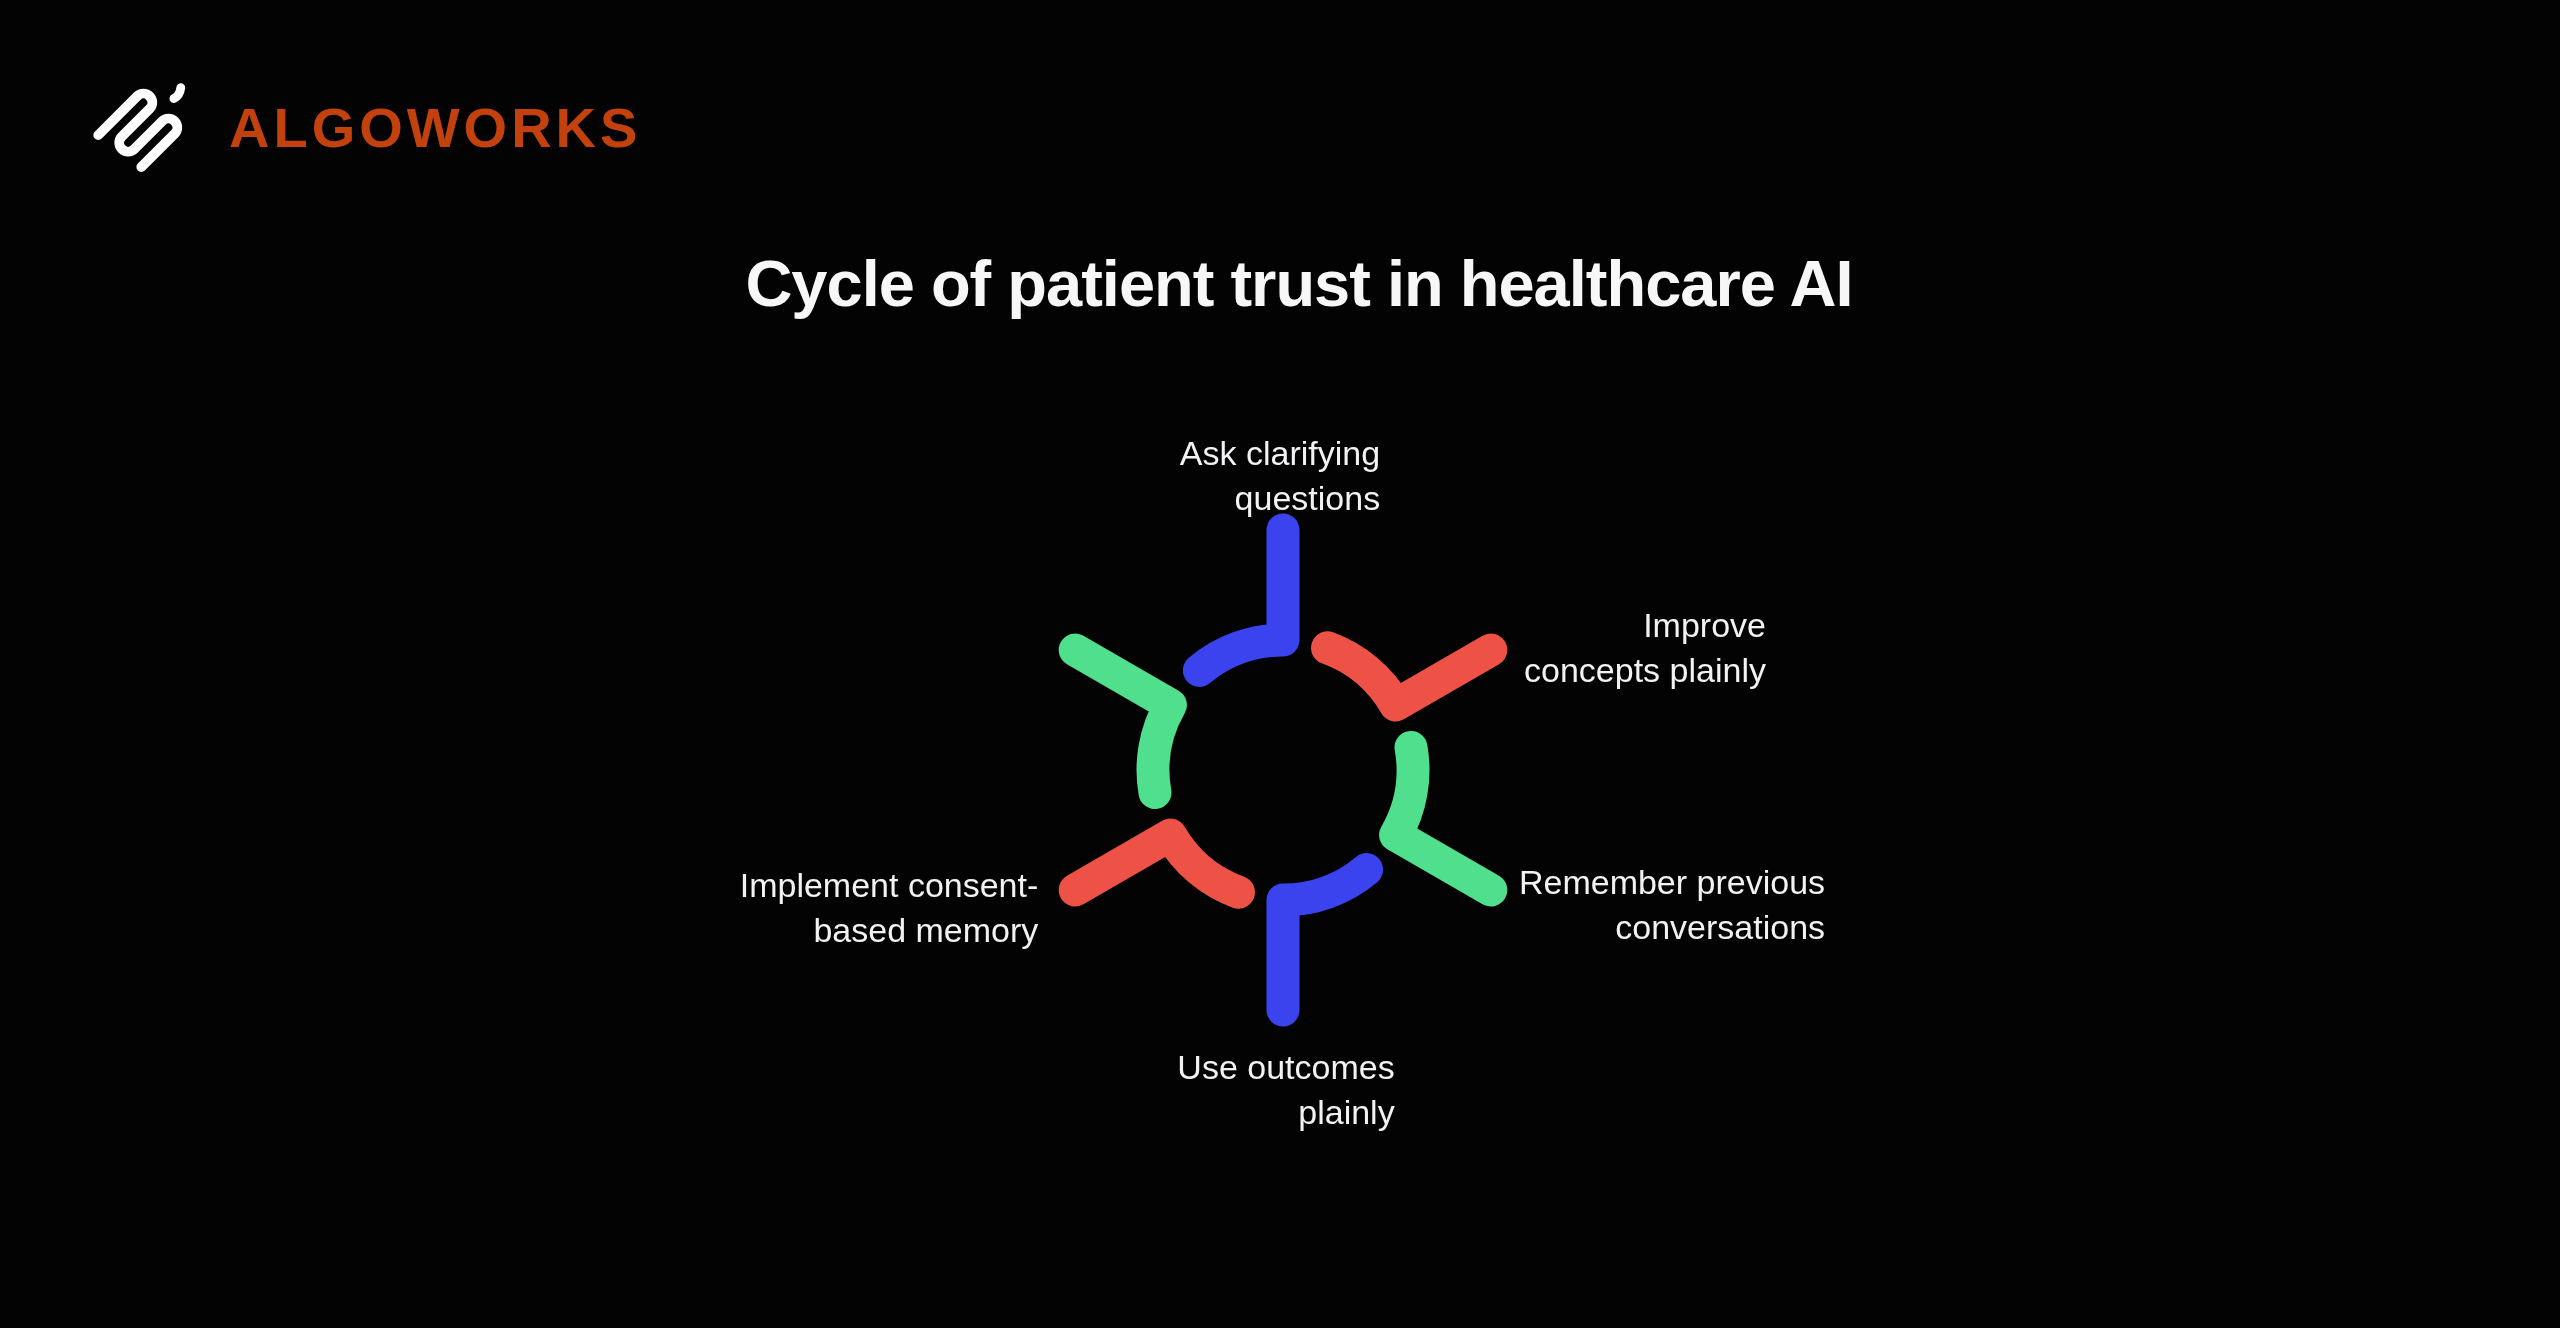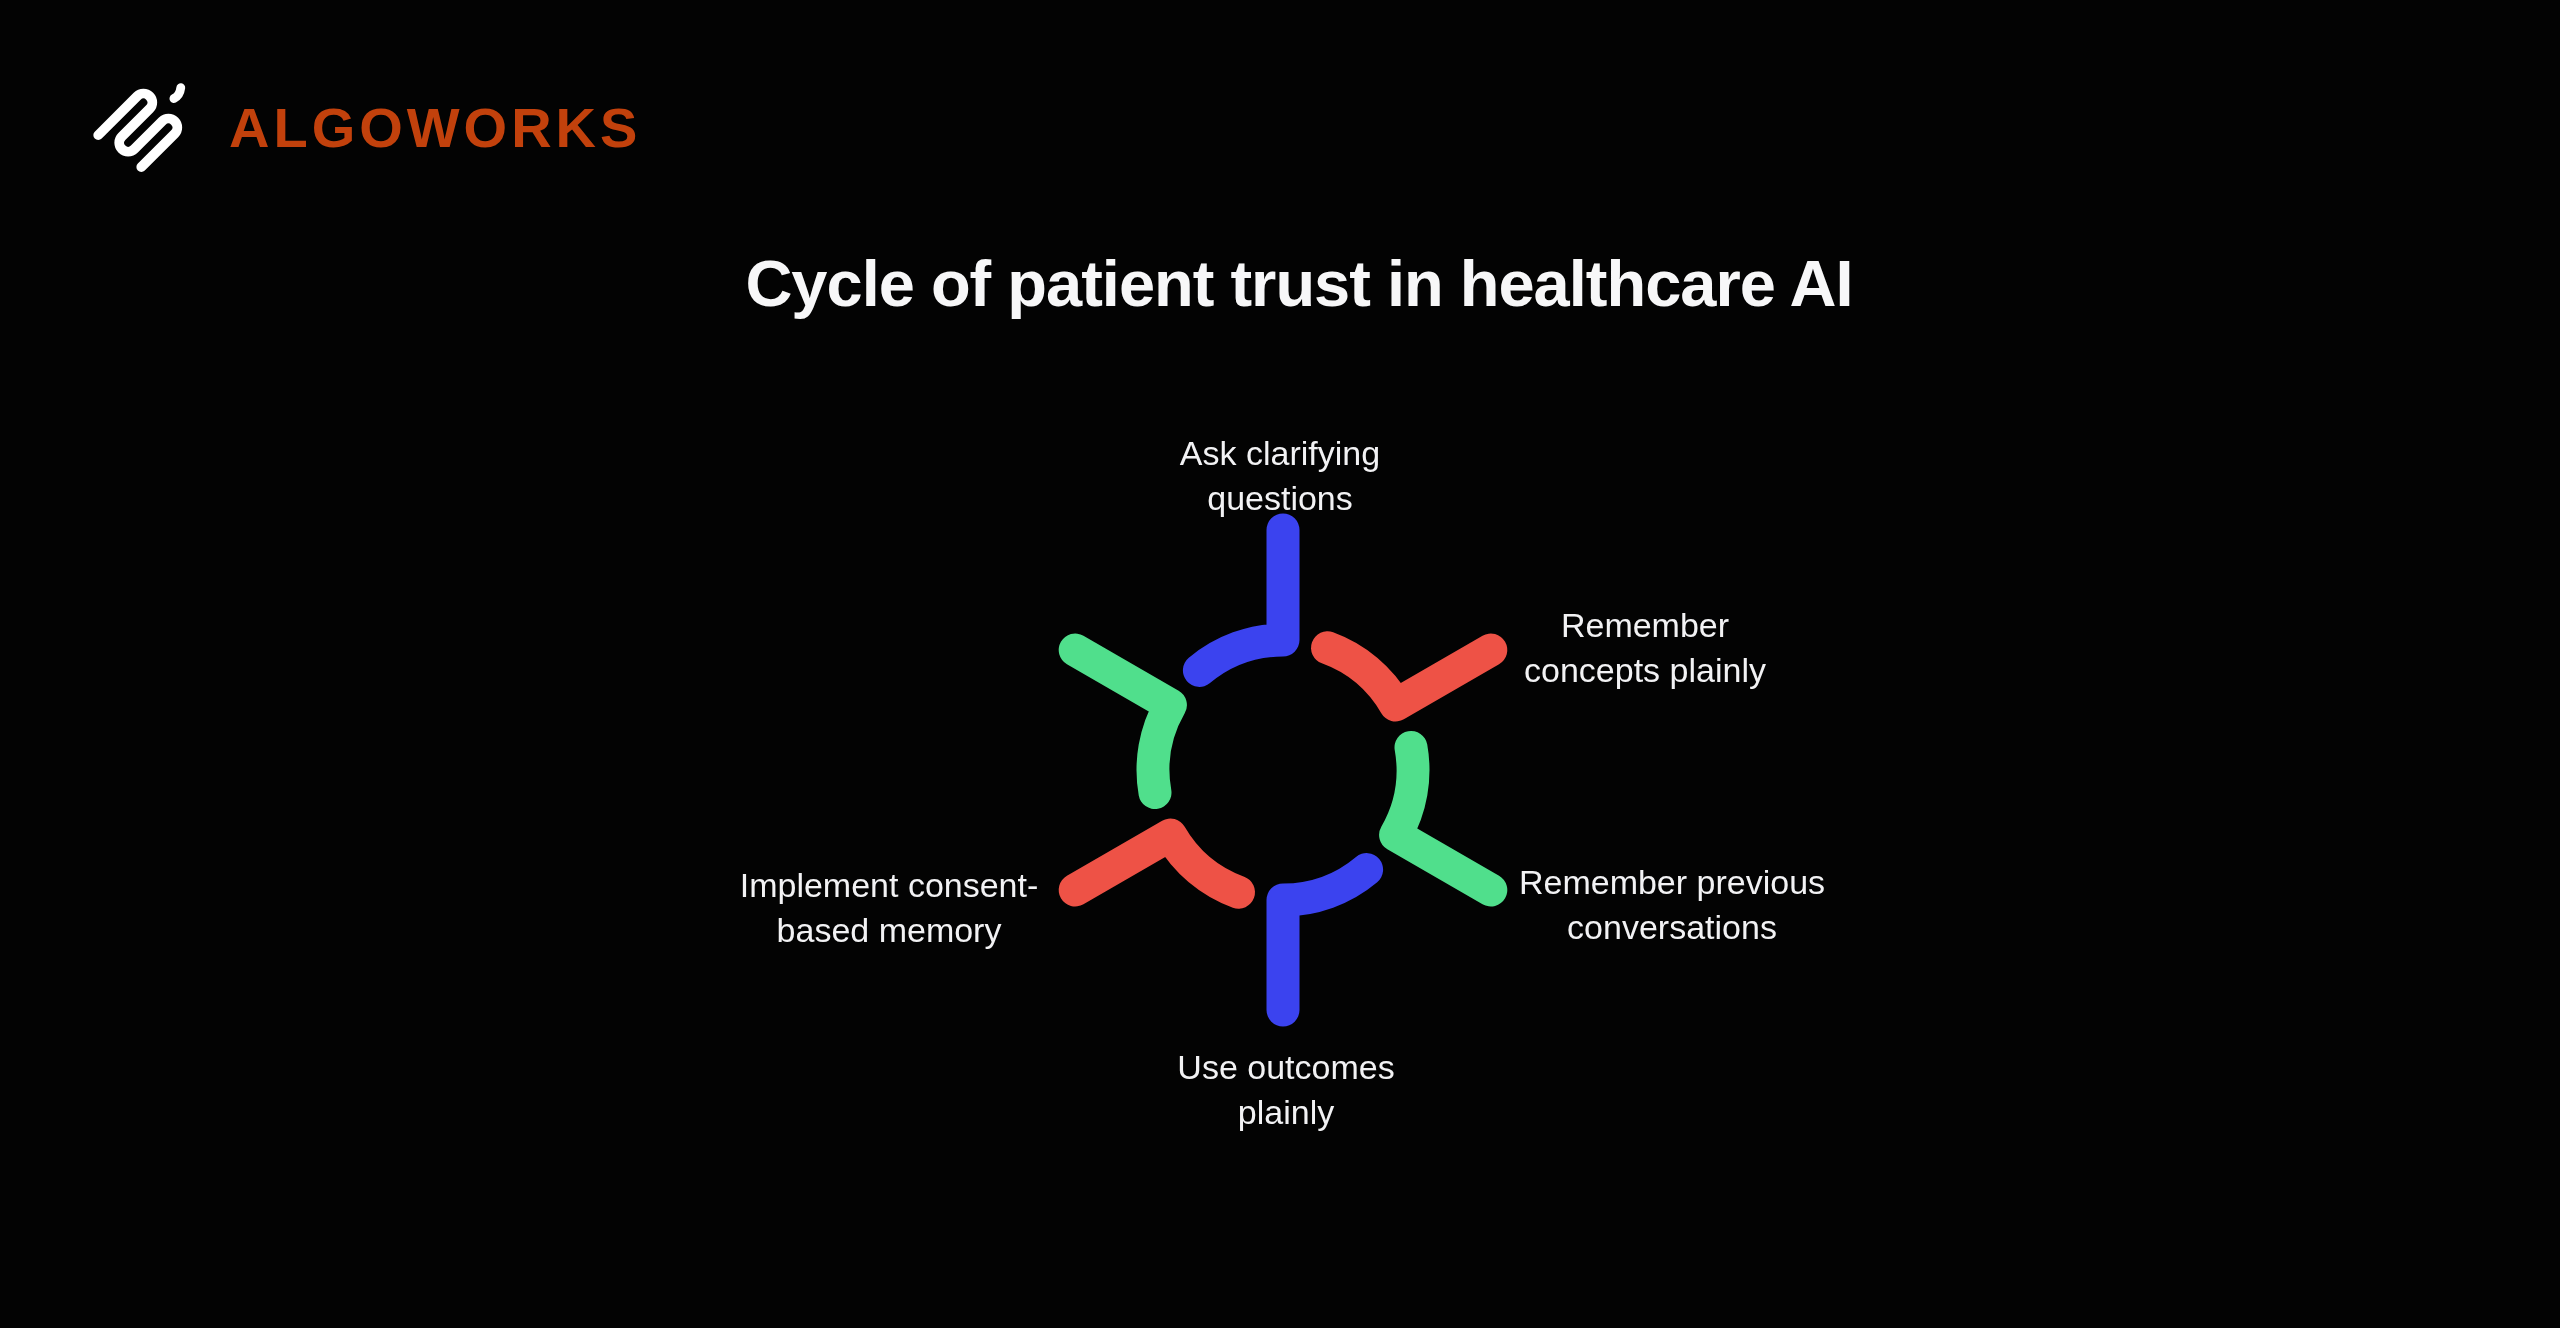--- a/index.html
+++ b/index.html
@@ -41,21 +41,21 @@
   .step-label{
     position:absolute;
     transform:translate(-50%,-50%);
     text-align:center;
     color:#f2f2f4;
     font-size:34px;
     font-weight:400;
     line-height:45px;
     white-space:nowrap;
   }
-  .step-label span{display:block;}
+  .step-label span{display:block;text-align:right;}
 </style>
 </head>
 <body>
 
 <div class="canvas">
 
   <div class="logo">
     <svg class="logo-icon" width="105" height="112" viewBox="0 0 96 114" aria-hidden="true">
       <g transform="rotate(45 46 60)" fill="none" stroke="#ffffff" stroke-width="10" stroke-linecap="round" stroke-linejoin="round">
         <path d="M20 92 V36 a9 9 0 0 1 18 0 V76 a9 9 0 0 0 18 0 V36 a9 9 0 0 1 18 0 V84"></path>
@@ -74,21 +74,21 @@
       <path d="M 1366.6 869.6 A 130 130 0 0 1 1283.0 900.0 L 1283.0 1010.0" fill="none" stroke="#3b43ef" stroke-width="33" stroke-linecap="round" stroke-linejoin="round"></path>
       <path d="M 1238.5 892.2 A 130 130 0 0 1 1170.4 835.0 L 1075.2 890.0" fill="none" stroke="#ee5246" stroke-width="33" stroke-linecap="round" stroke-linejoin="round"></path>
       <path d="M 1155.0 792.6 A 130 130 0 0 1 1170.4 705.0 L 1075.2 650.0" fill="none" stroke="#50df8c" stroke-width="33" stroke-linecap="round" stroke-linejoin="round"></path>
     </svg>
 
   <div class="step-label" style="left: 1280px; top: 476px;">
     <span>Ask clarifying</span>
     <span>questions</span>
   </div>
   <div class="step-label" style="left: 1645px; top: 648px;">
-    <span>Remember</span>
+    <span>Improve</span>
     <span>concepts plainly</span>
   </div>
   <div class="step-label" style="left: 1672px; top: 905px;">
     <span>Remember previous</span>
     <span>conversations</span>
   </div>
   <div class="step-label" style="left: 1286px; top: 1090px;">
     <span>Use outcomes</span>
     <span>plainly</span>
   </div>

